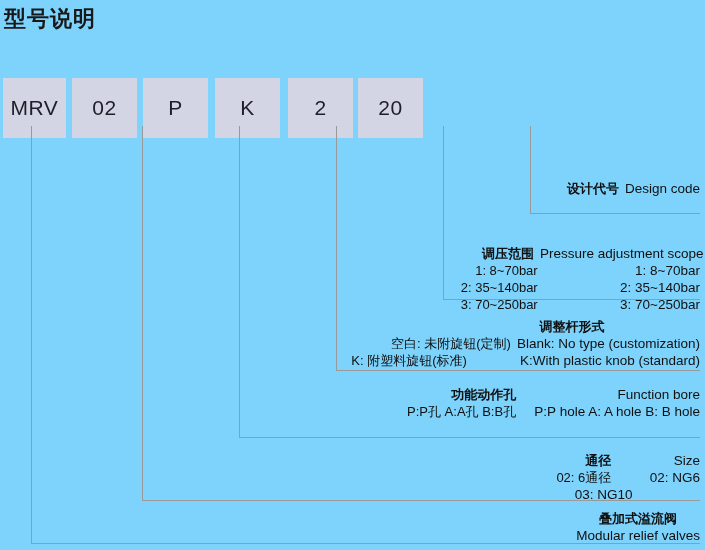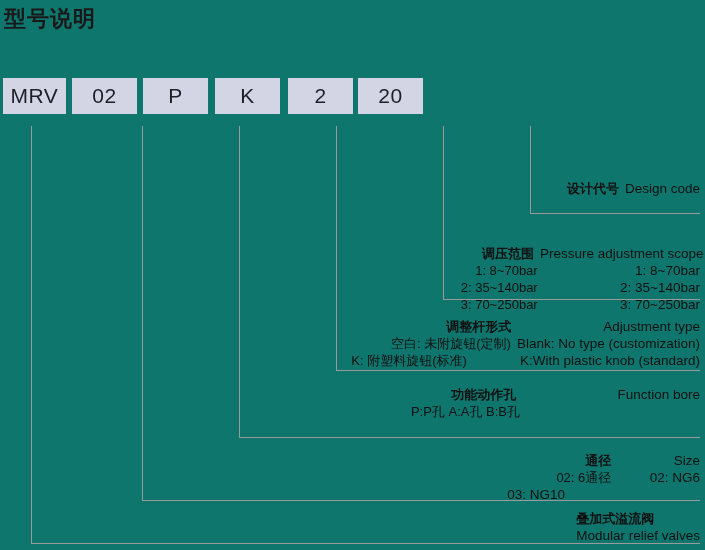--- a/index.html
+++ b/index.html
@@ -4,21 +4,21 @@
 <style>
   html, body {
     margin: 0;
     padding: 0;
     background: #ffffff;
   }
   #page {
     position: relative;
     width: 705px;
     height: 550px;
-    background: #0f766e;
+    background: #7dd3fc;
     font-family: "Liberation Sans", "DejaVu Sans", sans-serif;
     color: #1a1a1a;
     overflow: hidden;
   }
 
   
   #title {
     position: absolute;
     left: 4px;
     top: 6px;
@@ -27,21 +27,21 @@
     letter-spacing: 1px;
     color: #181818;
     line-height: 26px;
     white-space: nowrap;
   }
 
   
   .code-box {
     position: absolute;
     top: 78px;
-    height: 36px;
+    height: 60px;
     background: #d3d5e5;
     display: flex;
     align-items: center;
     justify-content: center;
     font-size: 21px;
     color: #1e1e28;
     letter-spacing: 0.5px;
   }
 
   
@@ -58,21 +58,21 @@
 
   
   .legend {
     position: absolute;
     display: flex;
     flex-direction: column;
     white-space: nowrap;
   }
   .legend .lrow {
     display: flex;
-    justify-content: space-between;
+    justify-content: center;
     align-items: baseline;
     line-height: 17px;
     height: 17px;
   }
   .legend .cn {
     text-align: right;
     font-size: 13px;
     color: #101010;
     padding-right: 6px;
   }
@@ -141,39 +141,39 @@
     </div>
     <div class="lrow">
       <div class="cn" style="width:100px;">3: 70~250bar</div>
       <div class="en" style="width:160px;">3: 70~250bar</div>
     </div>
   </div>
 
   <div class="legend" style="left:200px; top:318px; width:500px;">
     <div class="lrow head">
       <div class="cn" style="width:315px;">调整杆形式</div>
-      <div class="en" style="width:185px;">Adjustment type</div>
     </div>
     <div class="lrow">
       <div class="cn" style="width:315px;">空白: 未附旋钮(定制)</div>
       <div class="en" style="width:185px;">Blank: No type (customization)</div>
     </div>
     <div class="lrow">
       <div class="cn" style="width:315px;">K: 附塑料旋钮(标准)</div>
       <div class="en" style="width:185px;margin-left:47px;">K:With plastic knob (standard)</div>
     </div>
   </div>
 
   <div class="legend" style="left:195px; top:386px; width:505px;">
     <div class="lrow head">
       <div class="cn" style="width:325px;">功能动作孔</div>
       <div class="en" style="width:180px;">Function bore</div>
     </div>
     <div class="lrow">
       <div class="cn" style="width:325px;">P:P孔  A:A孔  B:B孔</div>
+      <div class="en" style="width:180px;">P:P hole   A: A hole   B: B hole</div>
     </div>
   </div>
 
   <div class="legend" style="left:480px; top:452px; width:220px;">
     <div class="lrow head">
       <div class="cn" style="width:135px;">通径</div>
       <div class="en" style="width:85px;">Size</div>
     </div>
     <div class="lrow">
       <div class="cn" style="width:135px;">02: 6通径</div>

